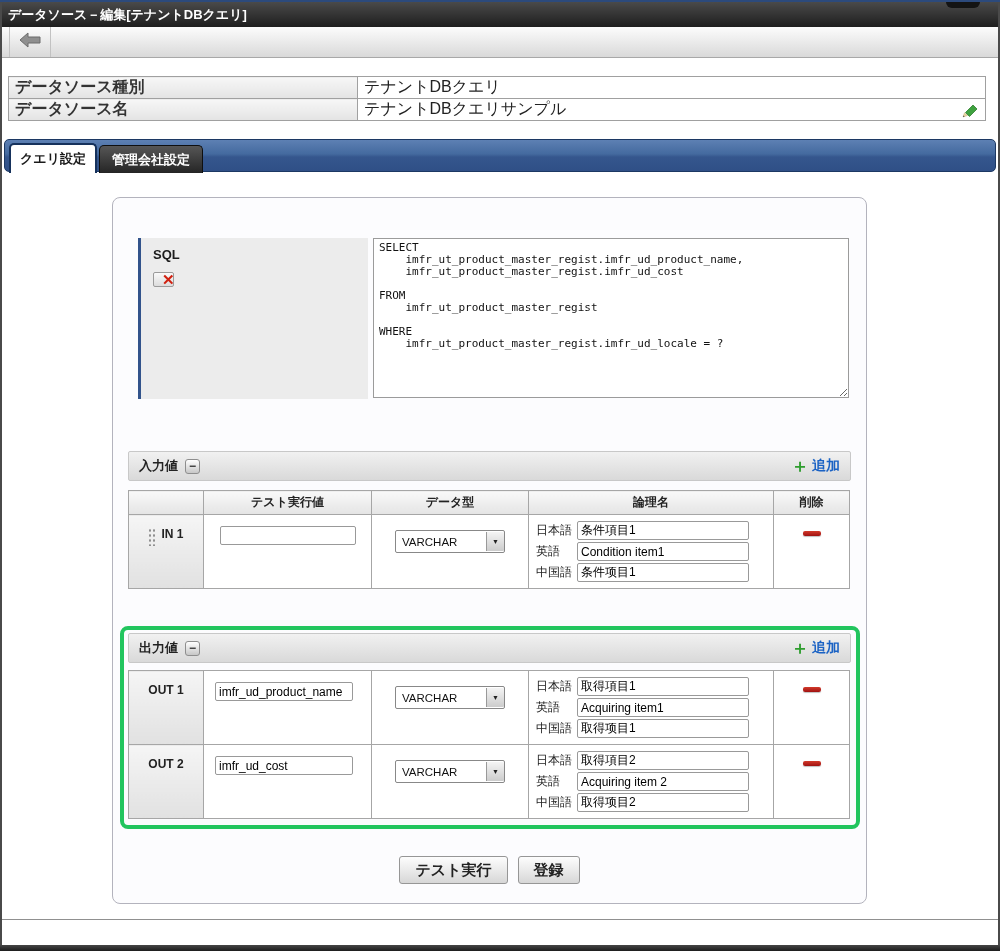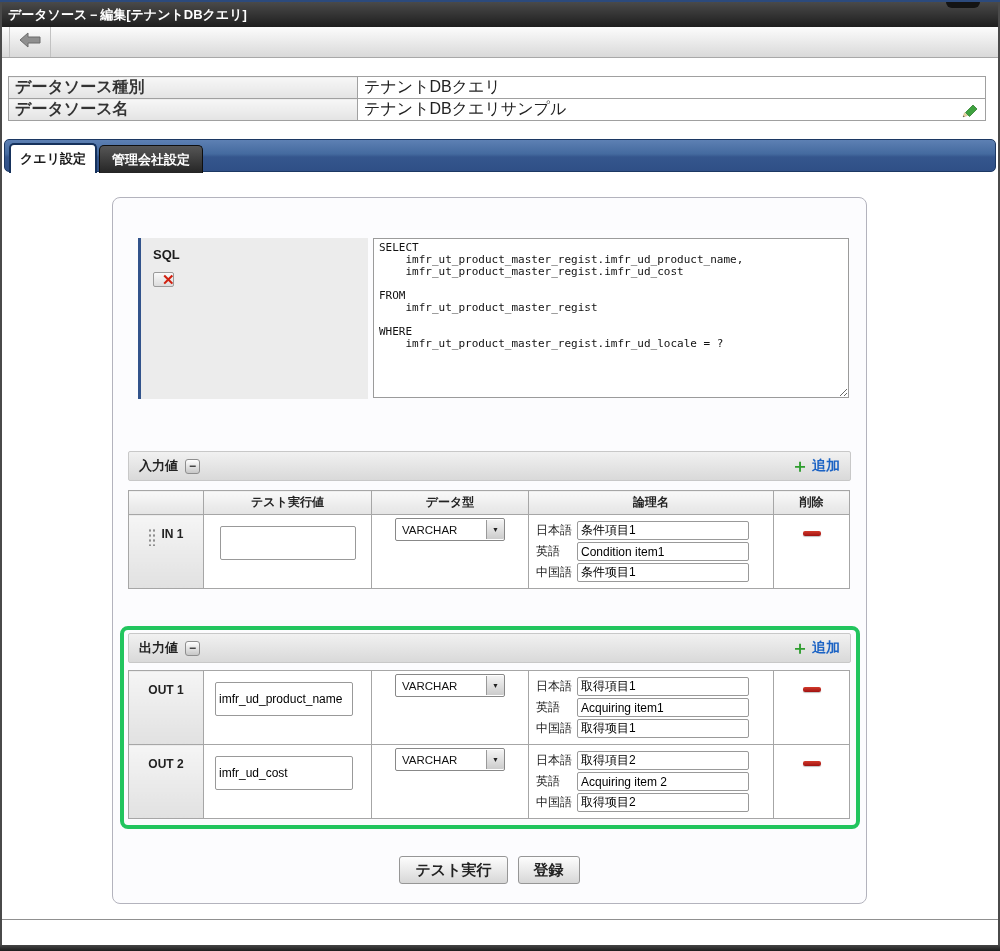--- a/index.html
+++ b/index.html
@@ -70,25 +70,25 @@
 
   
   .tbl{border-collapse:collapse;table-layout:fixed;width:721px;}
   .tbl th,.tbl td{border:1px solid #a6a6a6;box-sizing:border-box;}
   .tbl th{background:linear-gradient(#f9f9f9,#e4e4e4);font-size:12px;font-weight:bold;height:24px;text-align:center;color:#222;padding:0;}
   .tbl td{vertical-align:top;background:#fff;}
   td.rowlabel{background:linear-gradient(#f5f5f5,#e1e1e1);text-align:center;font-size:12px;font-weight:bold;color:#222;padding-top:12px;}
   .rowlabel-inner{display:inline-flex;align-items:flex-start;gap:5px;}
   .dots{display:inline-block;width:8px;height:18px;margin-top:1px;
     background-image:radial-gradient(circle,#8f8f8f 1px,transparent 1.3px);background-size:4px 5px;}
-  .text-input{border:1px solid #999;border-radius:2px;height:34px;font-size:12px;font-family:inherit;padding:0 3px;box-sizing:border-box;background:#fff;}
+  .text-input{border:1px solid #999;border-radius:2px;height:19px;font-size:12px;font-family:inherit;padding:0 3px;box-sizing:border-box;background:#fff;}
   .cell-center{text-align:center;}
   .test-input{width:136px;margin-top:10px;}
   .col-input{width:138px;margin-top:10px;margin-left:10px;}
-  .sel{display:inline-flex;align-items:center;margin-top:2px;border:1px solid #888;border-radius:2px;background:#fff;height:21px;cursor:pointer;}
+  .sel{display:inline-flex;align-items:center;margin-top:14px;border:1px solid #888;border-radius:2px;background:#fff;height:21px;cursor:pointer;}
   .sel-txt{width:78px;padding:0 6px;font-size:11.5px;color:#111;text-align:left;}
   .sel-btn{width:17px;height:19px;background:linear-gradient(#f4f4f4,#cccccc);border-left:1px solid #999;
     display:flex;align-items:center;justify-content:center;font-size:7px;color:#222;border-radius:0 1px 1px 0;}
   .logical-cell{padding:5px 4px 4px 2px;margin-left:29px;}
   .lang-row{display:flex;align-items:center;margin:1px 0 2px;}
   .lang-label{width:46px;font-size:12px;padding-left:5px;box-sizing:border-box;color:#222;}
   .lang-input{width:172px;height:19px;}
   .del-icon{width:18px;height:5px;background:linear-gradient(#d23a2a,#a01111);border-radius:2px;
     margin:15px auto 0;box-shadow:0 1px 1px rgba(0,0,0,.25);cursor:pointer;}
 

